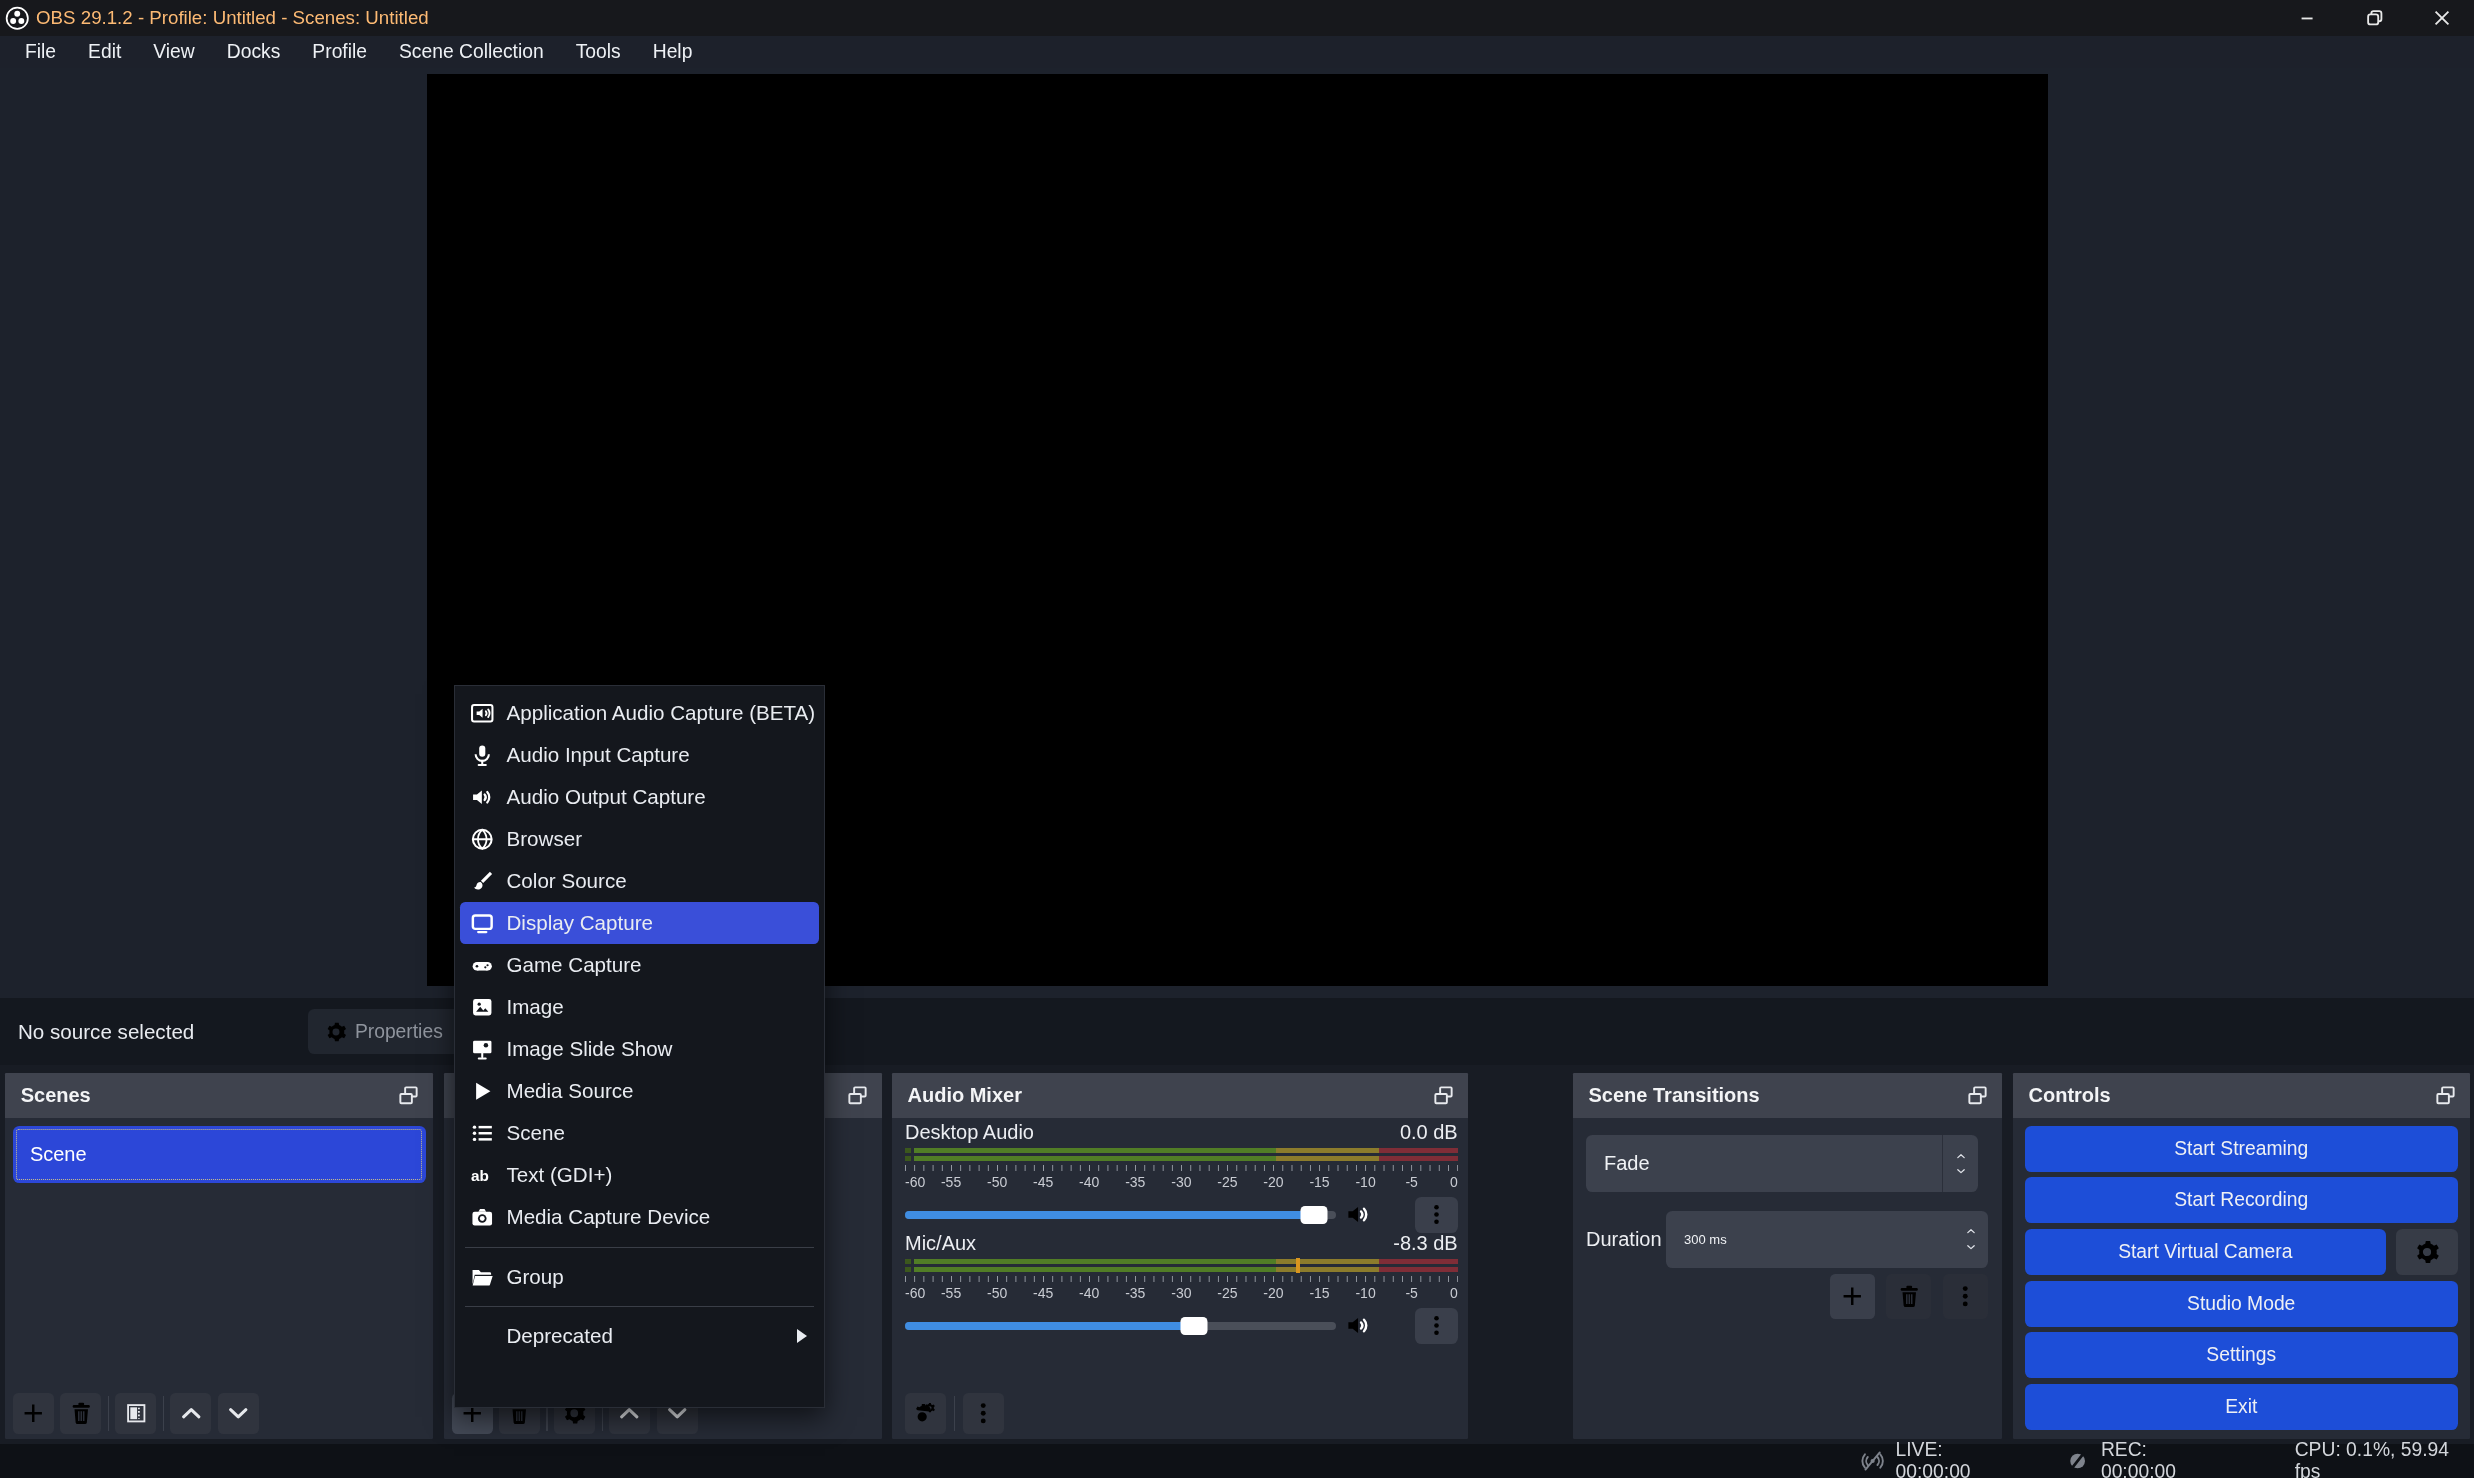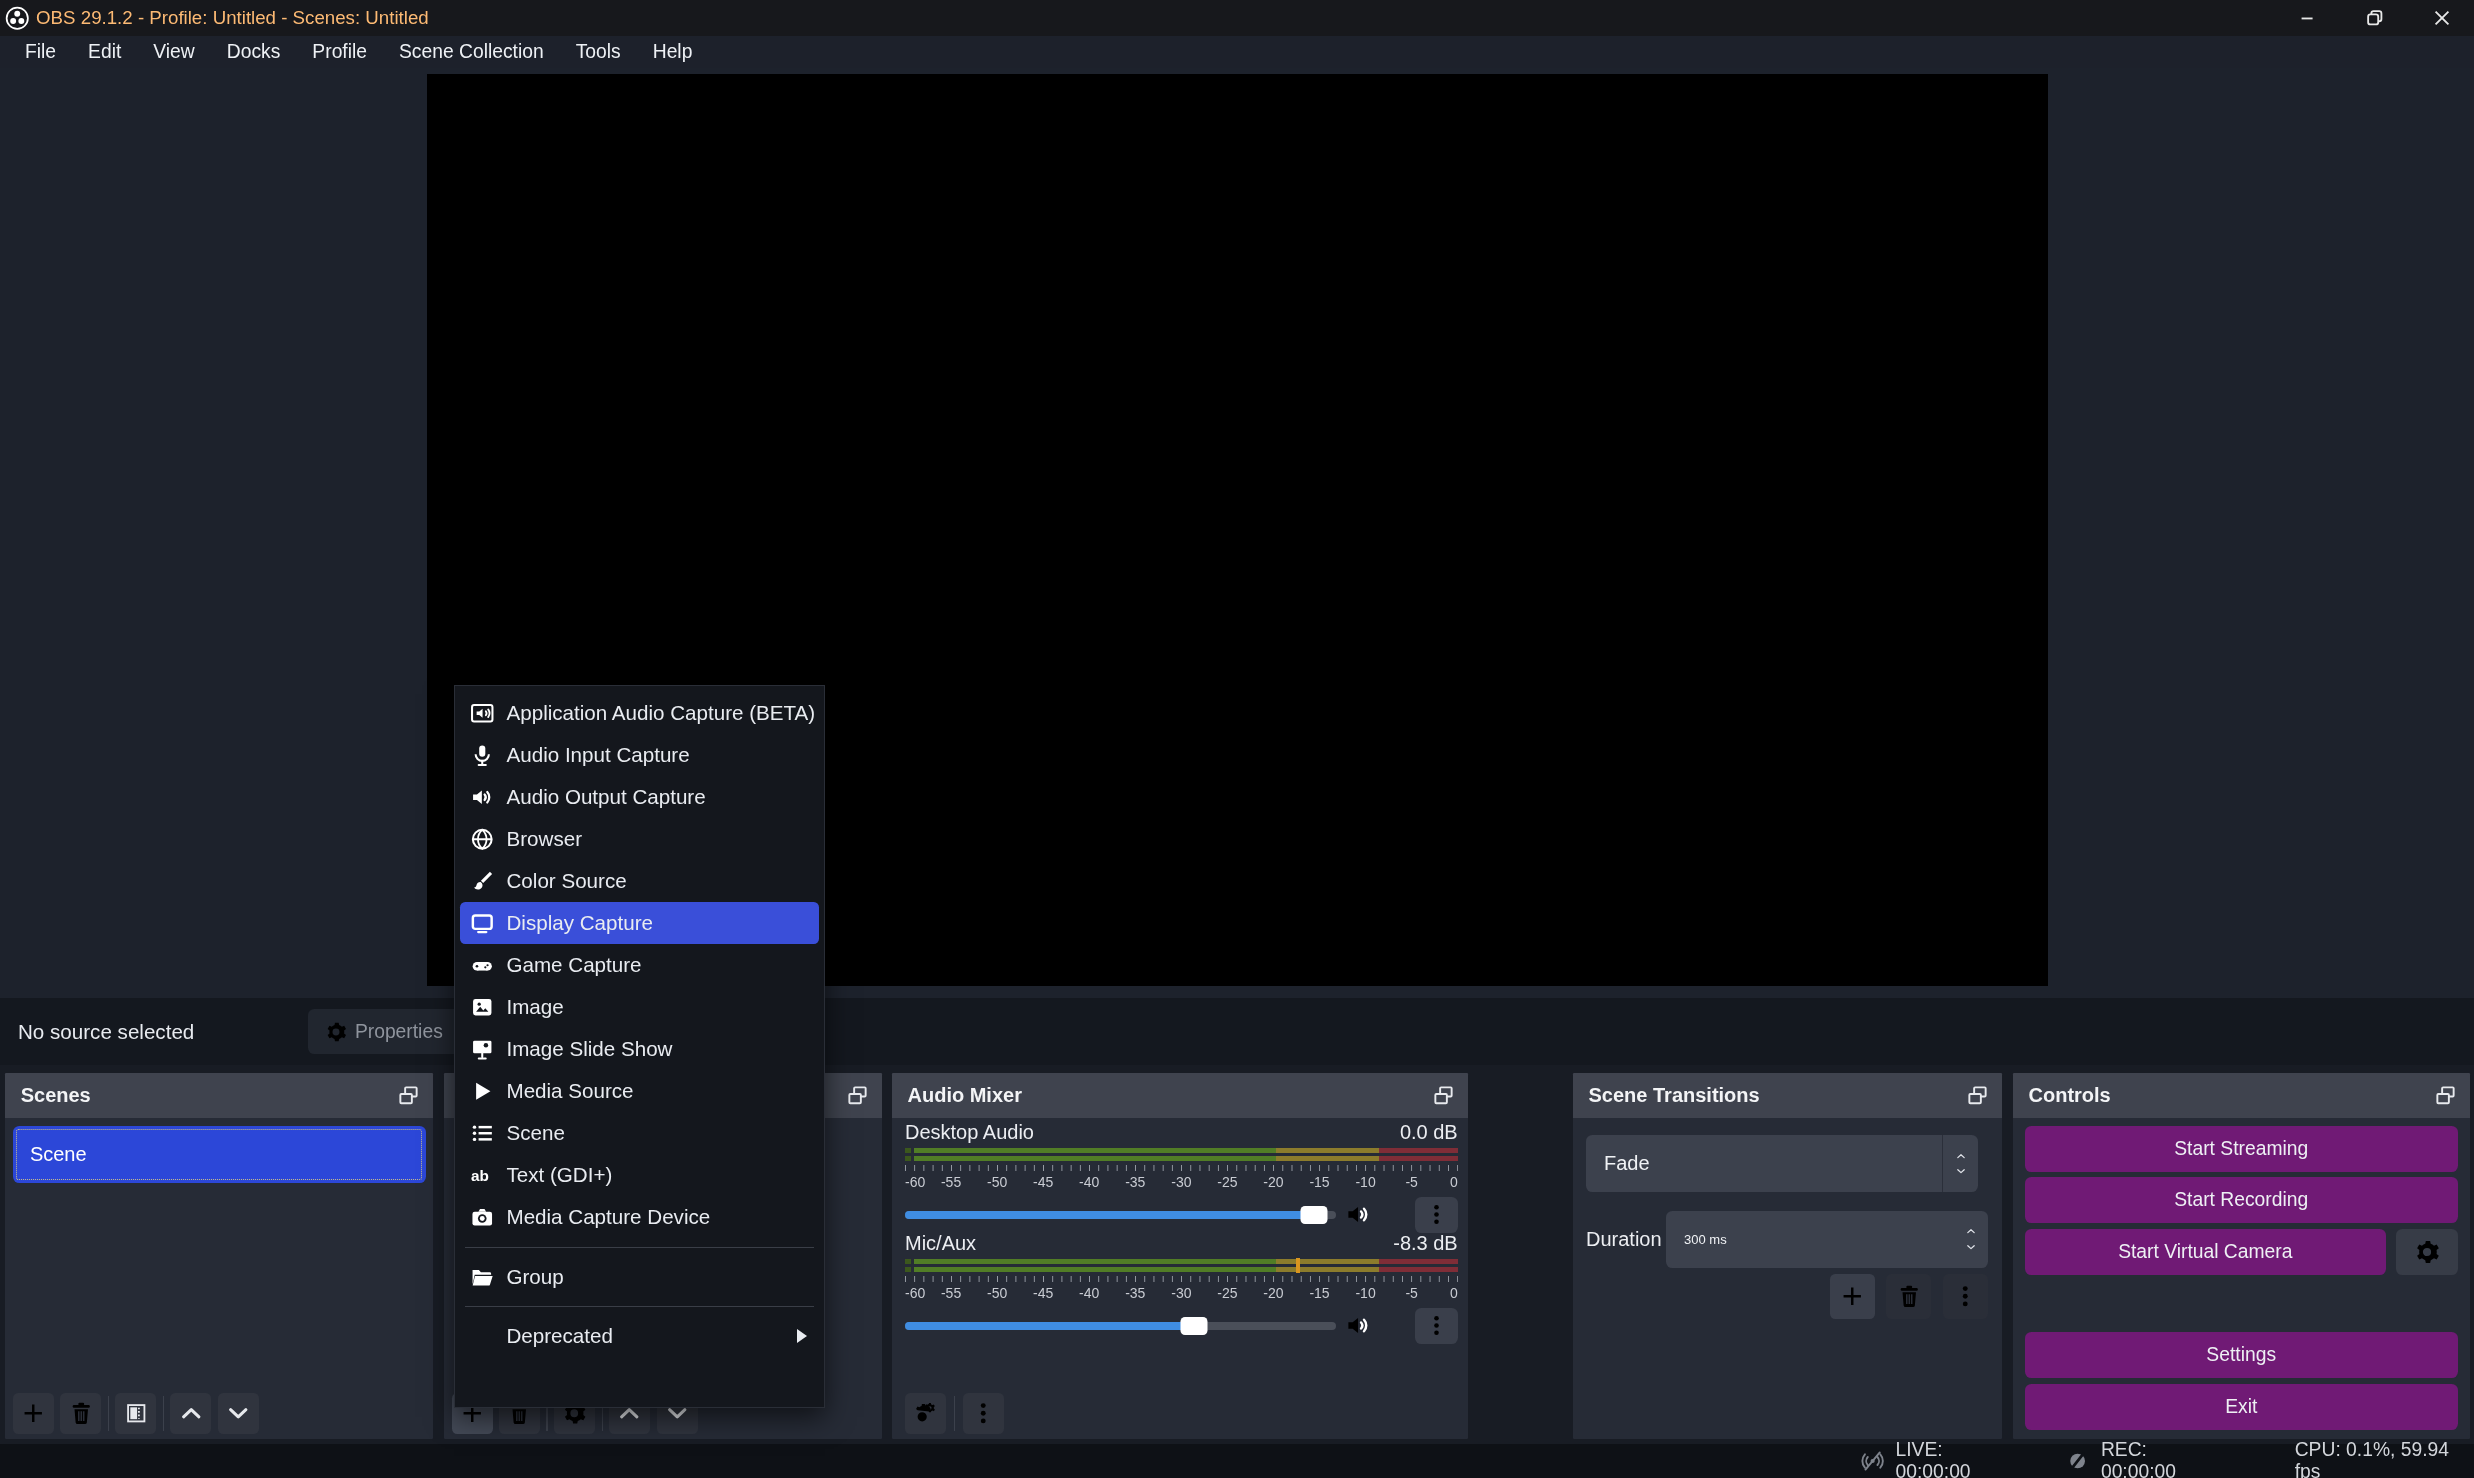--- a/index.html
+++ b/index.html
@@ -106,21 +106,21 @@
   .dur-label { font-size:20px; color:#eceef2; }
   .dur-box { margin-left:auto; width:322px; height:57px; background:#3c414d; border-radius:6.4px; display:flex; align-items:center; }
   .dur-box .val { font-size:13px; color:#f0f2f5; margin-left:18px; }
   .dur-box .spin { margin-left:auto; }
   .trans-btns { position:absolute; right:14px; top:201px; display:flex; gap:11.6px; }
   .trans-btns .tbtn { width:45px; height:45px; }
   .trans-btns .tbtn.light { background:#3a3f4b; }
   .trans-btns .tbtn.dark { background:#2a2e38; }
 
   
-  .ctl-btn { position:absolute; left:11.6px; right:12.2px; height:46px; background:#701a75;
+  .ctl-btn { position:absolute; left:11.6px; right:12.2px; height:46px; background:#1d4ed8;
     border-radius:6.4px; display:flex; align-items:center; justify-content:center;
     font-size:19.3px; color:#eef0f4; }
   .ctl-gear { position:absolute; right:12.2px; width:62px; height:46px; background:#373c47;
     border-radius:6.4px; color:#fff; display:flex; align-items:center; justify-content:center; }
   .ctl-gear svg { width:26px; height:26px; }
 
   
   .srcmenu { position:absolute; left:454px; top:685px; width:371px; height:723px;
     background:#14171d; border:0.6px solid #2a2e37; box-shadow:0 9px 26px rgba(0,0,0,.6);
     z-index:50; padding-top:6.4px; }
@@ -495,20 +495,21 @@
       </svg>
   </div>
   <div class="ctl-btn" style="top:53px">Start Streaming</div>
   <div class="ctl-btn" style="top:104px">Start Recording</div>
   <div class="ctl-btn" style="top:156px; right:84px">Start Virtual Camera</div>
   <div class="ctl-gear" style="top:156px">
       <svg viewBox="0 0 40 40" width="26" height="26">
         <use href="#i-gear"></use>
       </svg>
     </div>
+  <div class="ctl-btn" style="top:208px">Studio Mode</div>
   <div class="ctl-btn" style="top:311px">Exit</div>
   <div class="ctl-btn" style="top:259px">Settings</div>
 </div>
 
 <div class="srcmenu">
   <div class="mi">
     <span class="micon">
       <svg viewBox="0 0 24 24" class="ic">
           <rect x="2" y="4" width="20" height="16" rx="2" fill="none" stroke="currentColor" stroke-width="2"></rect>
           <path d="M6.5 10.2v3.6h2.6l3.2 2.6V7.6l-3.2 2.6z"></path>

